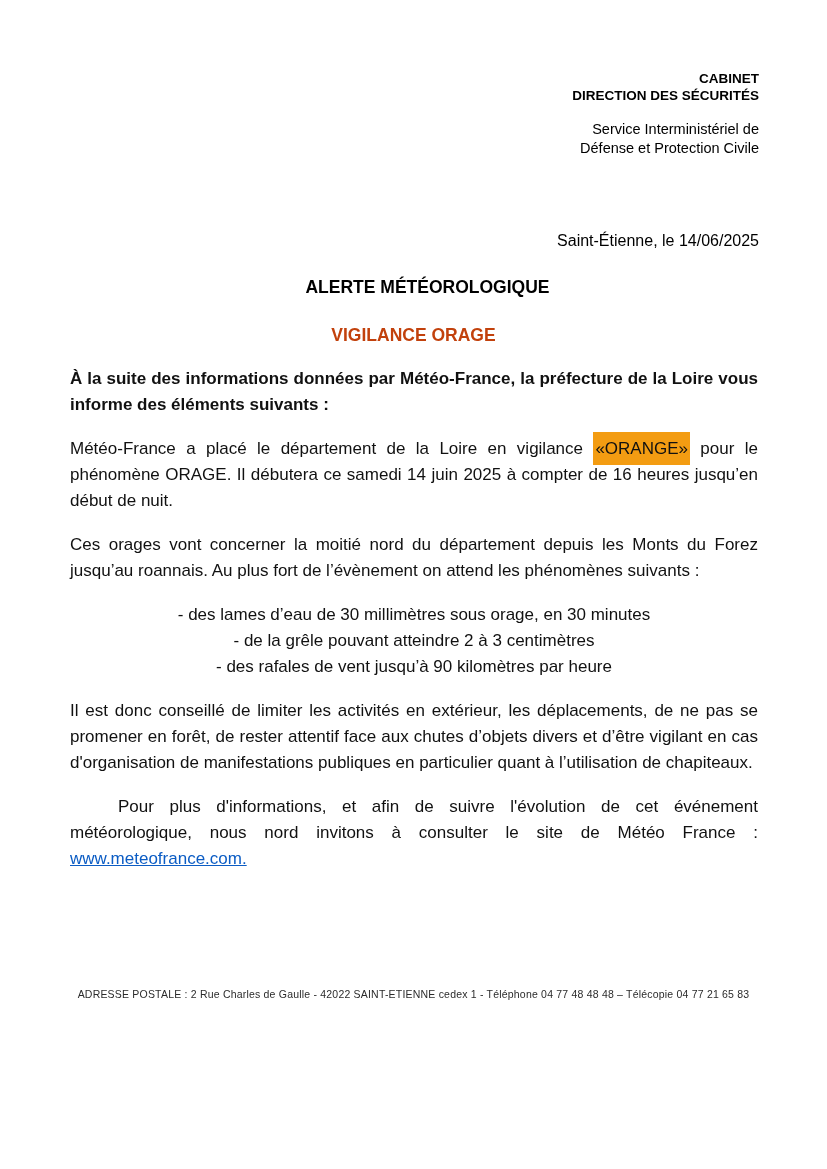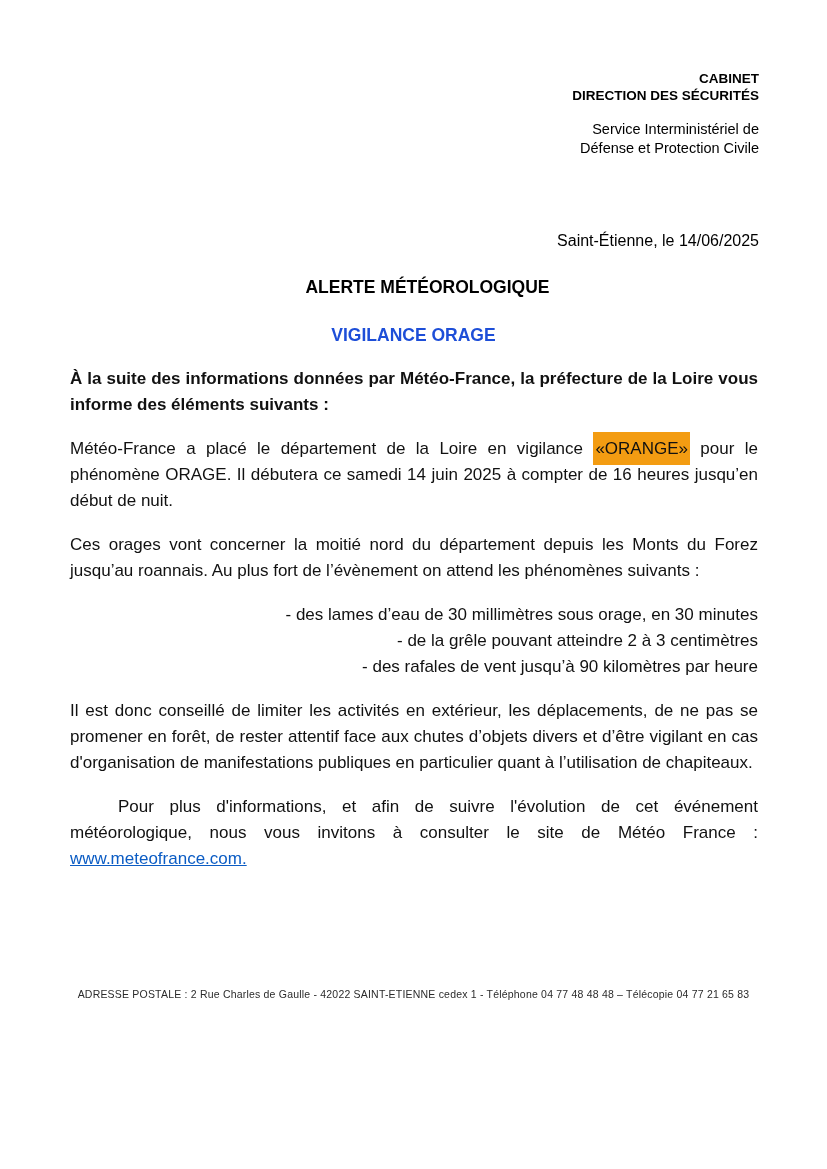--- a/index.html
+++ b/index.html
@@ -23,34 +23,34 @@
   .logo-block{position:absolute;left:75px;top:58px;}
   .flag{width:57px;height:32px;display:block;margin-bottom:4px;}
   .prefet-line{font-weight:bold;font-size:19px;letter-spacing:.5px;line-height:22px;color:#000;}
   .motto{margin-top:8px;font-family:"DejaVu Serif", serif;font-style:italic;font-size:12.5px;line-height:18px;color:#000;}
   .header-right{position:absolute;right:68px;top:70px;text-align:right;}
   .hr-bold{font-weight:bold;font-size:13.5px;line-height:17px;color:#000;}
   .hr-service{margin-top:16px;font-size:14.5px;line-height:19px;color:#000;margin-left:34px;}
   .dateline{position:absolute;right:68px;top:232px;font-size:16px;color:#000;}
   
   .doc-title{position:absolute;left:0;right:0;top:277px;text-align:center;font-weight:bold;font-size:17.5px;color:#000;padding-left:28px;}
-  .doc-subtitle{position:absolute;left:0;right:0;top:325px;text-align:center;font-weight:bold;font-size:17.5px;color:#1d4ed8;}
+  .doc-subtitle{position:absolute;left:0;right:0;top:325px;text-align:center;font-weight:bold;font-size:17.5px;color:#c2410c;}
   
   .body-col{
     position:absolute;left:70px;top:366px;width:688px;
     font-size:17px;line-height:26px;text-align:justify;color:#111;
   }
   .body-col p{margin:0 0 18px 0;}
   .intro{font-weight:bold;}
   .hl{
     background:var(--highlight,#F39C12);
     padding:7px 2px;
   }
   .list-block{margin:0 0 18px 0;}
-  .list-block div{line-height:26px;text-align:right;}
+  .list-block div{line-height:26px;text-align:center;}
   .indent-first{text-indent:48px;}
   a.doclink{color:var(--link,#0B5CC4);text-decoration:underline;font-size:17px;}
   
   .footer{
     position:absolute;left:0;right:0;top:988px;
     text-align:center;font-size:10.5px;color:#2b2b2b;letter-spacing:.2px;
   }
 </style>
 </head>
 <body>
@@ -81,19 +81,19 @@
     <p>Ces orages vont concerner la moitié nord du département depuis les Monts du Forez jusqu’au roannais. Au plus fort de l’évènement on attend les phénomènes suivants :</p>
 
     <div class="list-block">
       <div>- des lames d’eau de 30 millimètres sous orage, en 30 minutes</div>
       <div>- de la grêle pouvant atteindre 2 à 3 centimètres</div>
       <div>- des rafales de vent jusqu’à 90 kilomètres par heure</div>
     </div>
 
     <p>Il est donc conseillé de limiter les activités en extérieur, les déplacements, de ne pas se promener en forêt, de rester attentif face aux chutes d’objets divers et d’être vigilant en cas d'organisation de manifestations publiques en particulier quant à l’utilisation de chapiteaux.</p>
 
-    <p class="indent-first"><span>Pour plus d'informations, et afin de suivre l'évolution de cet événement météorologique, nous vous invitons à consulter le site de Météo France : </span><a class="doclink" href="#">www.meteofrance.com.</a></p>
+    <p class="indent-first"><span>Pour plus d'informations, et afin de suivre l'évolution de cet événement météorologique, nous nord invitons à consulter le site de Météo France : </span><a class="doclink" href="#">www.meteofrance.com.</a></p>
 
   </div>
 
   <div class="footer">ADRESSE POSTALE :  2 Rue Charles de Gaulle  - 42022 SAINT-ETIENNE cedex 1  - Téléphone 04 77 48 48 48 – Télécopie 04 77 21 65 83</div>
 
 </div>
 
 </body></html>

